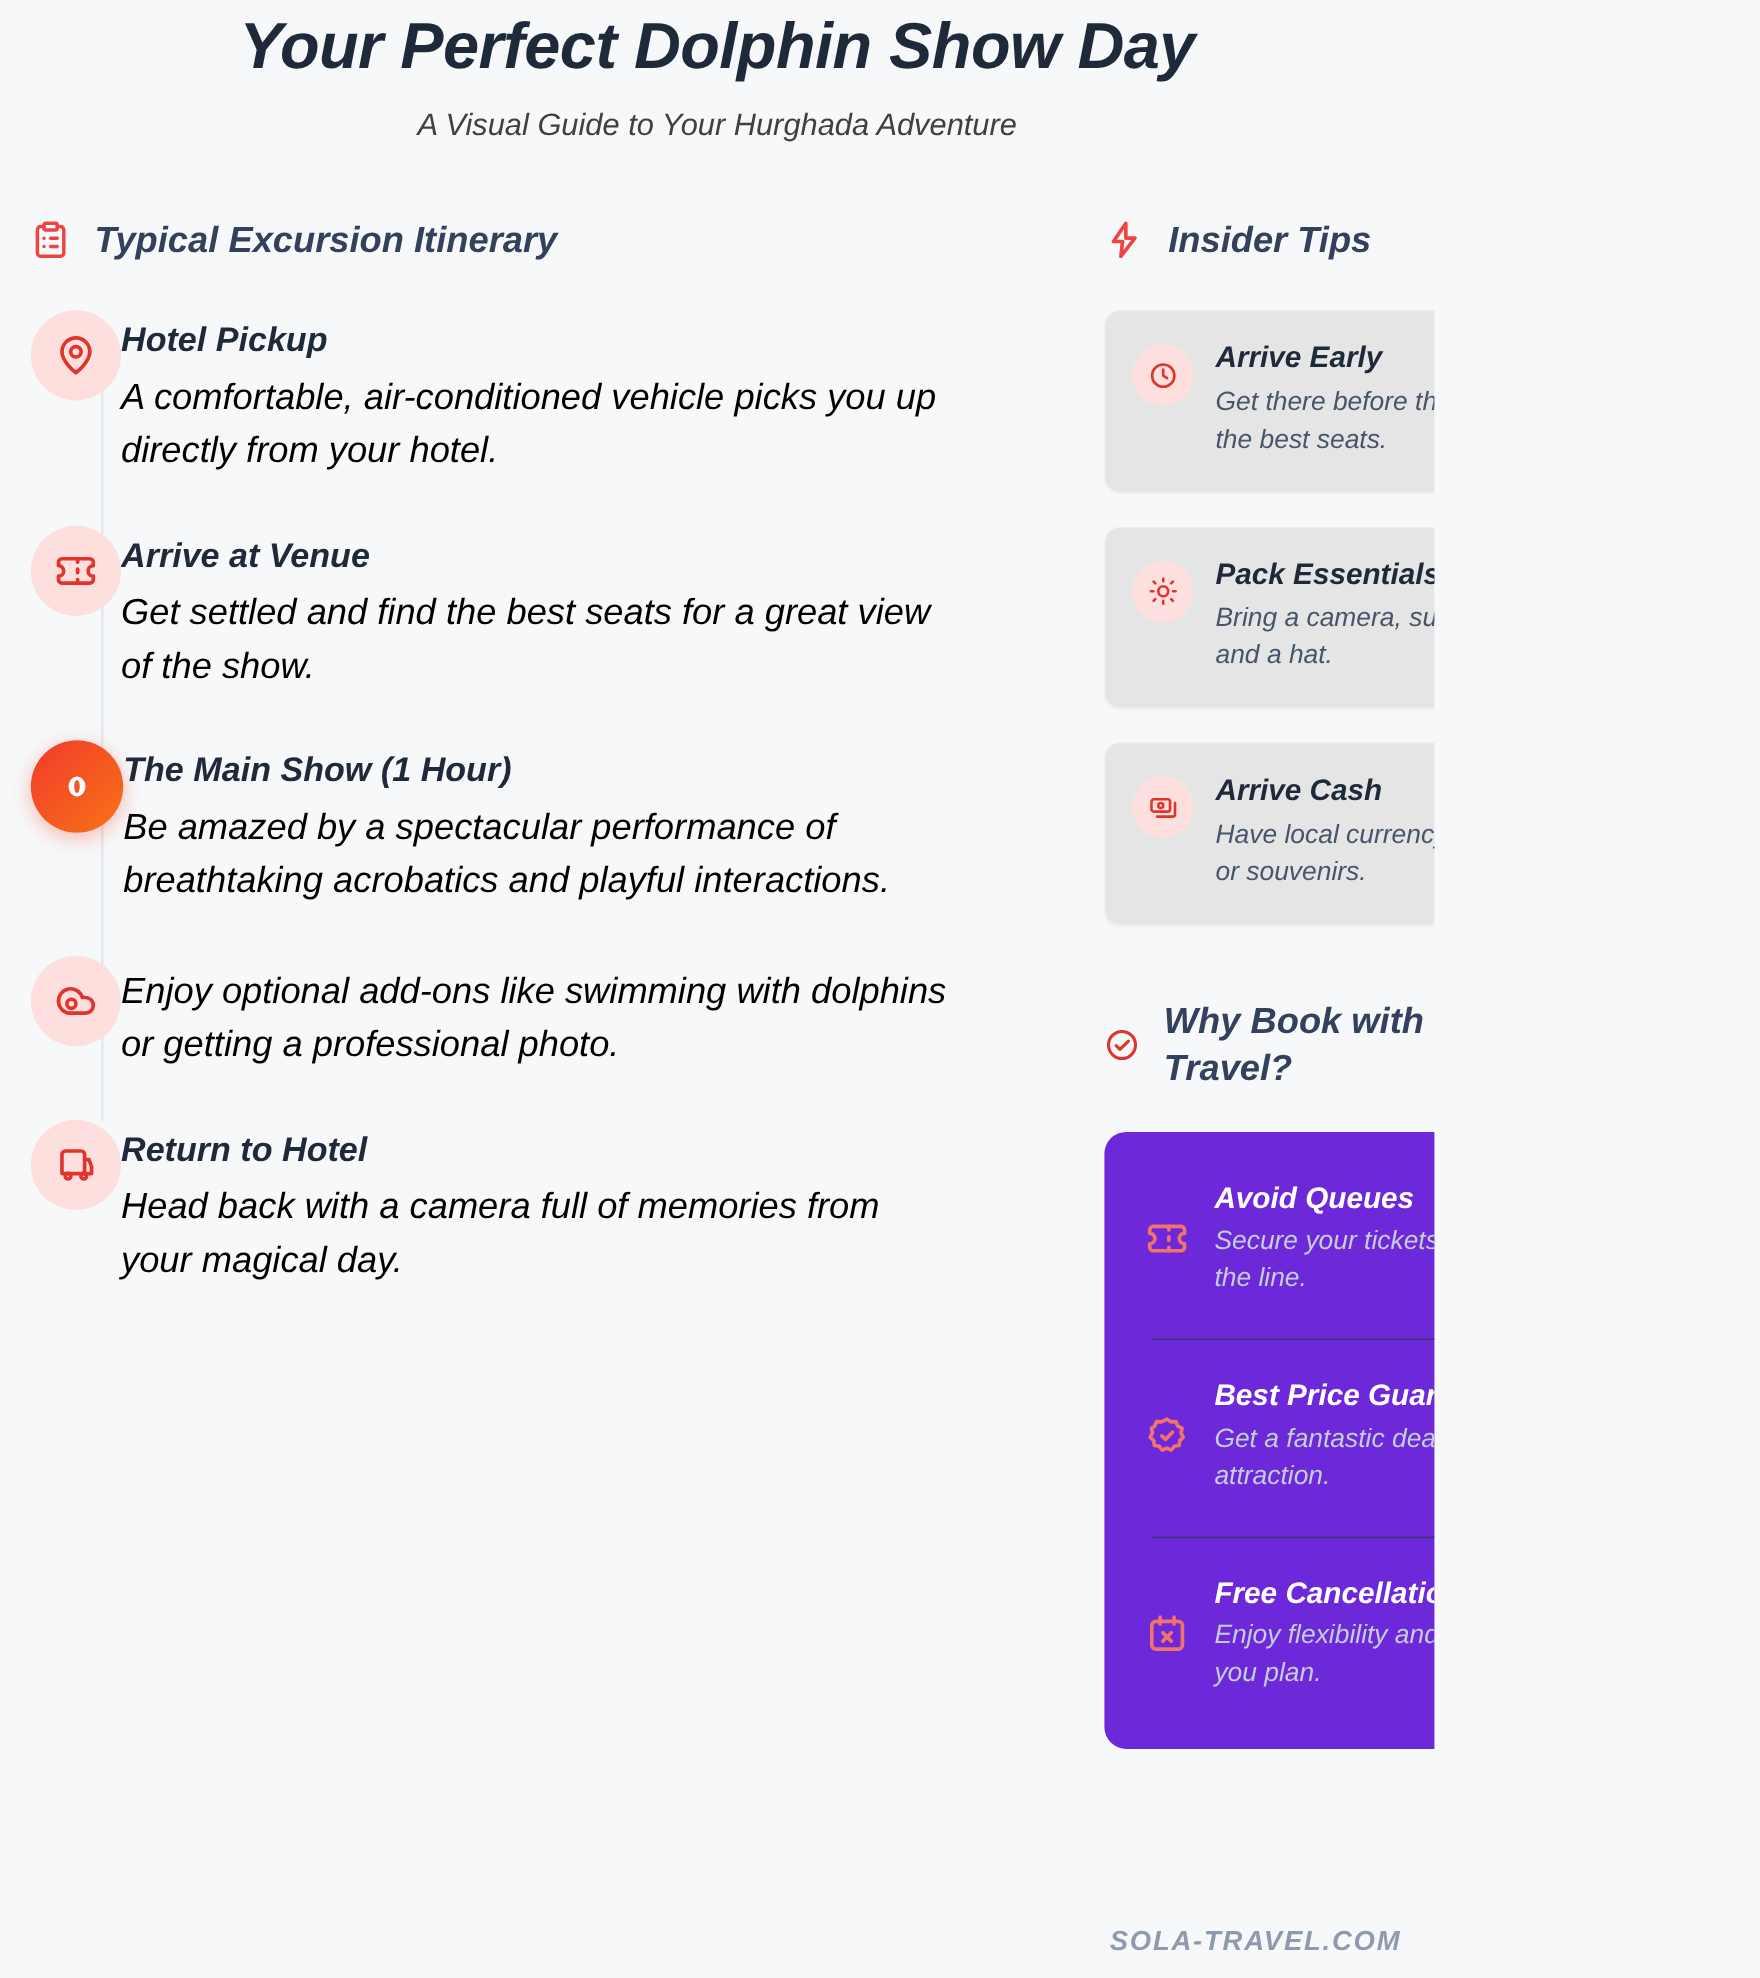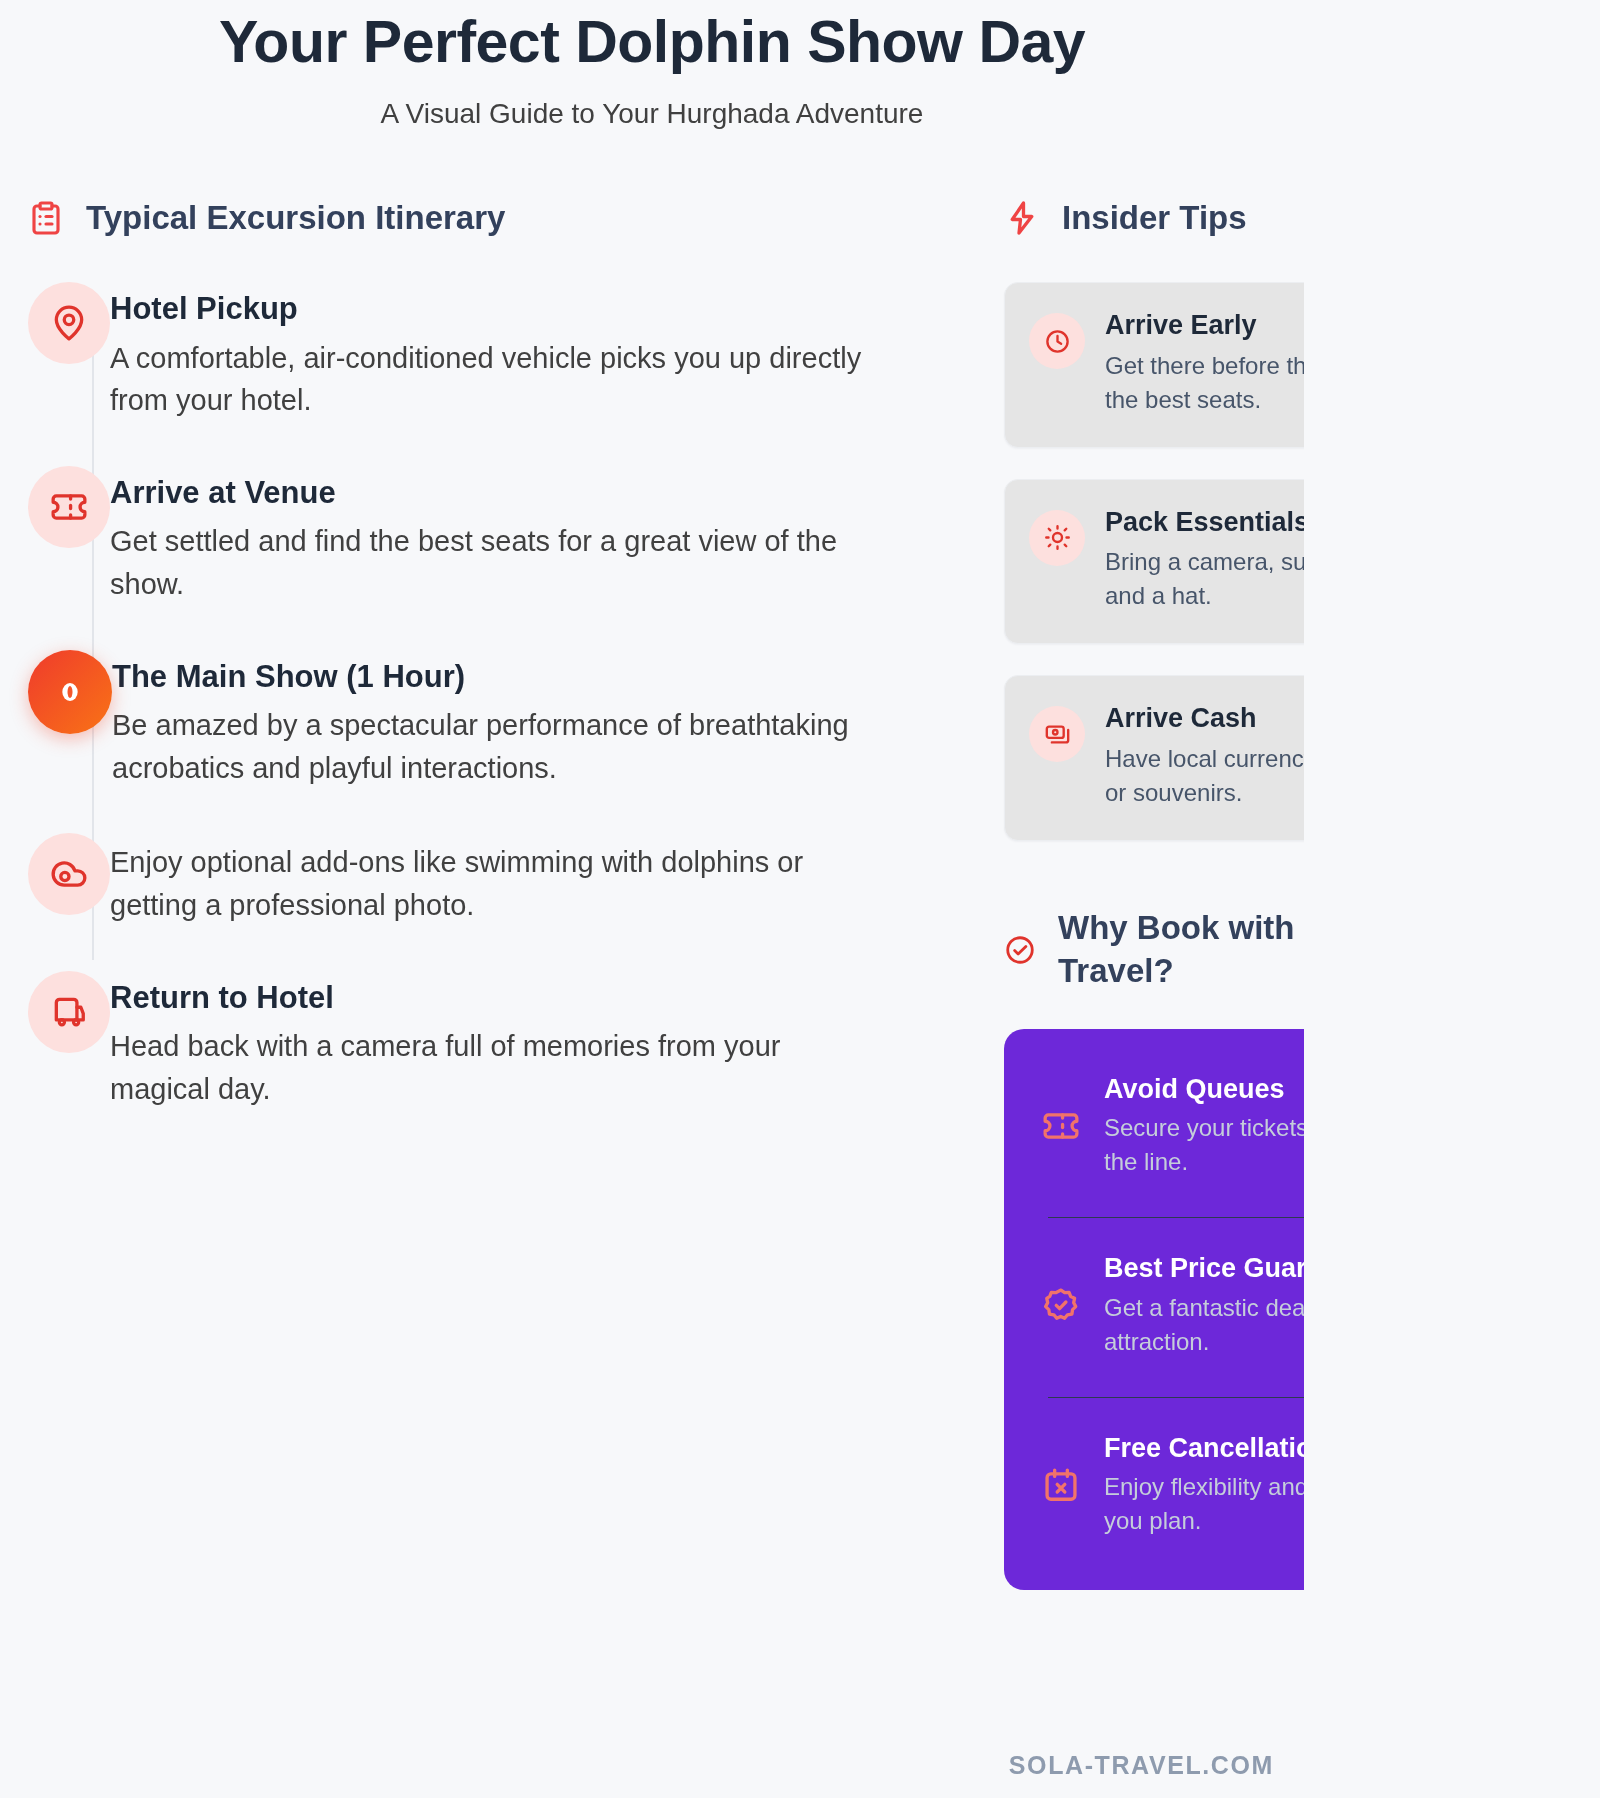--- a/index.html
+++ b/index.html
@@ -9,20 +9,21 @@
     background: #f7f8fa;
     font-family: "Liberation Sans", "DejaVu Sans", sans-serif;
     -webkit-font-smoothing: antialiased;
   }
   .page {
     position: relative;
     width: 1304px;
     height: 1798px;
     overflow: hidden;
     background: #f7f8fa;
+    font-style: italic;
   }
 
   
   .header { padding: 8px 0 0; text-align: center; }
   .title {
     font-size: 59px;
     font-weight: 700;
     color: #1f2937;
     letter-spacing: -0.5px;
     line-height: 1.18;
@@ -102,22 +103,22 @@
   .tl-marker.active svg { width: 40px; height: 40px; }
   .tl-body { padding-top: 8px; max-width: 760px; }
   .tl-title {
     font-size: 31px;
     font-weight: 700;
     color: #1e2939;
     line-height: 1.24;
     margin-bottom: 8px;
   }
   .tl-desc {
-    font-size: 29px;
-    color: #404040;
+    font-size: 33px;
+    color: #000000;
     line-height: 1.47;
     font-weight: 400;
   }
 
   
   .tip-card {
     background: #e5e5e5;
     border: 1px solid #eceef1;
     border-radius: 14px;
     padding: 26px 28px 30px 24px;

